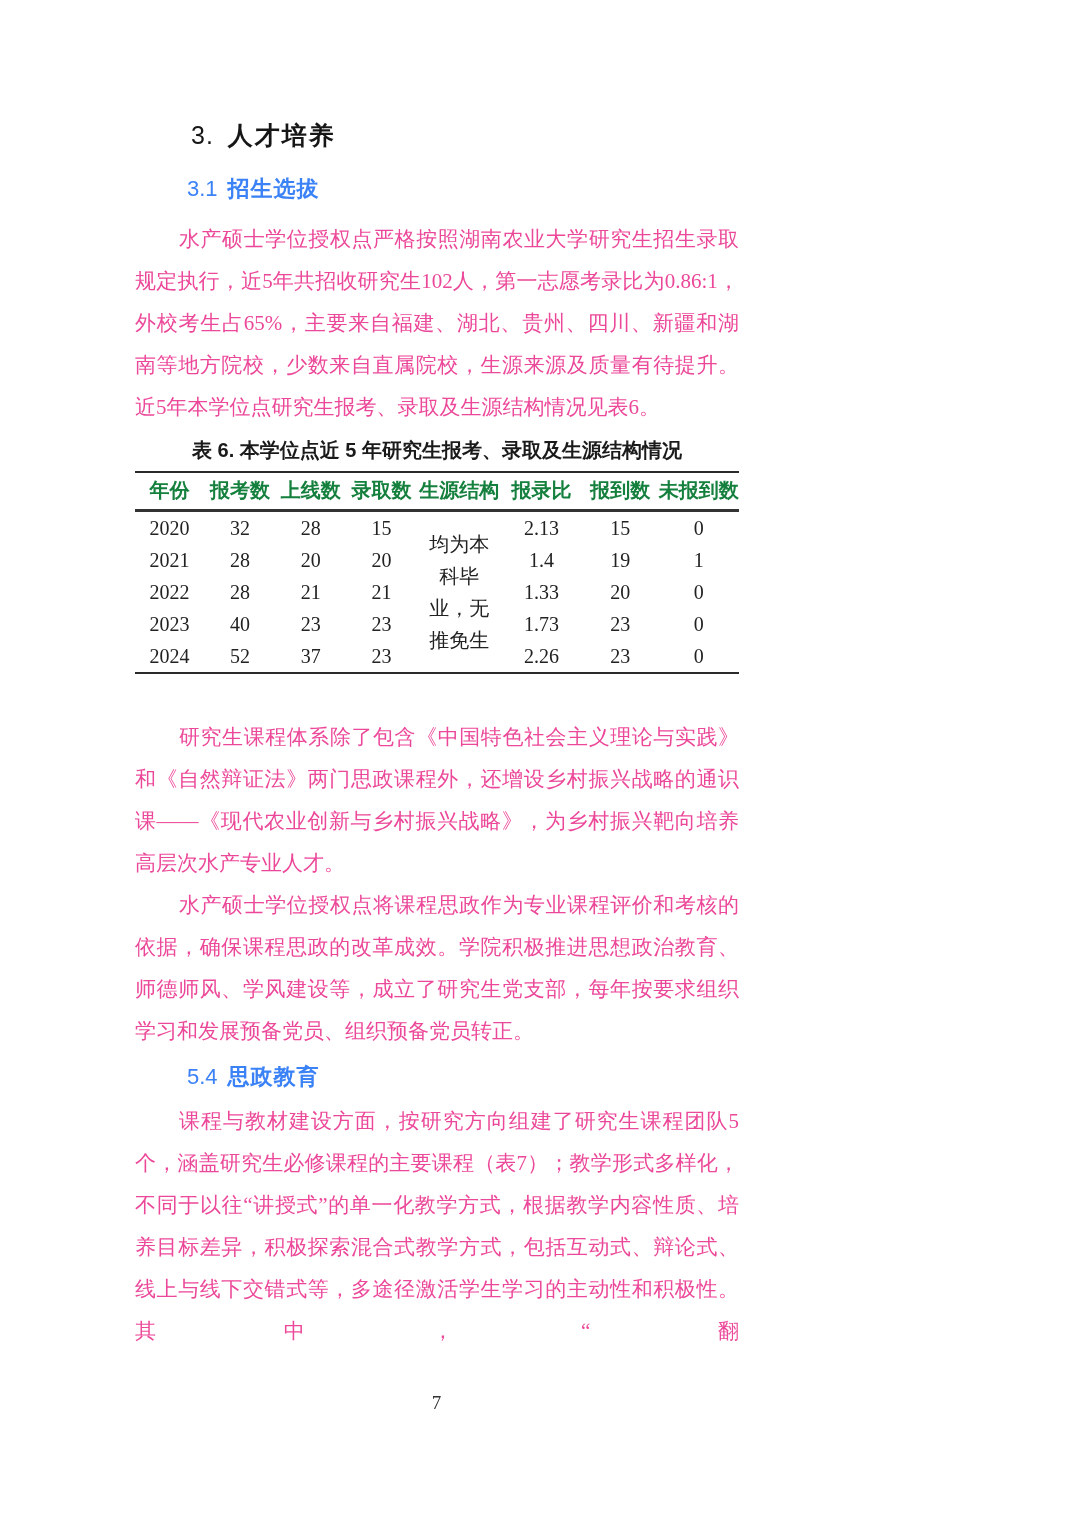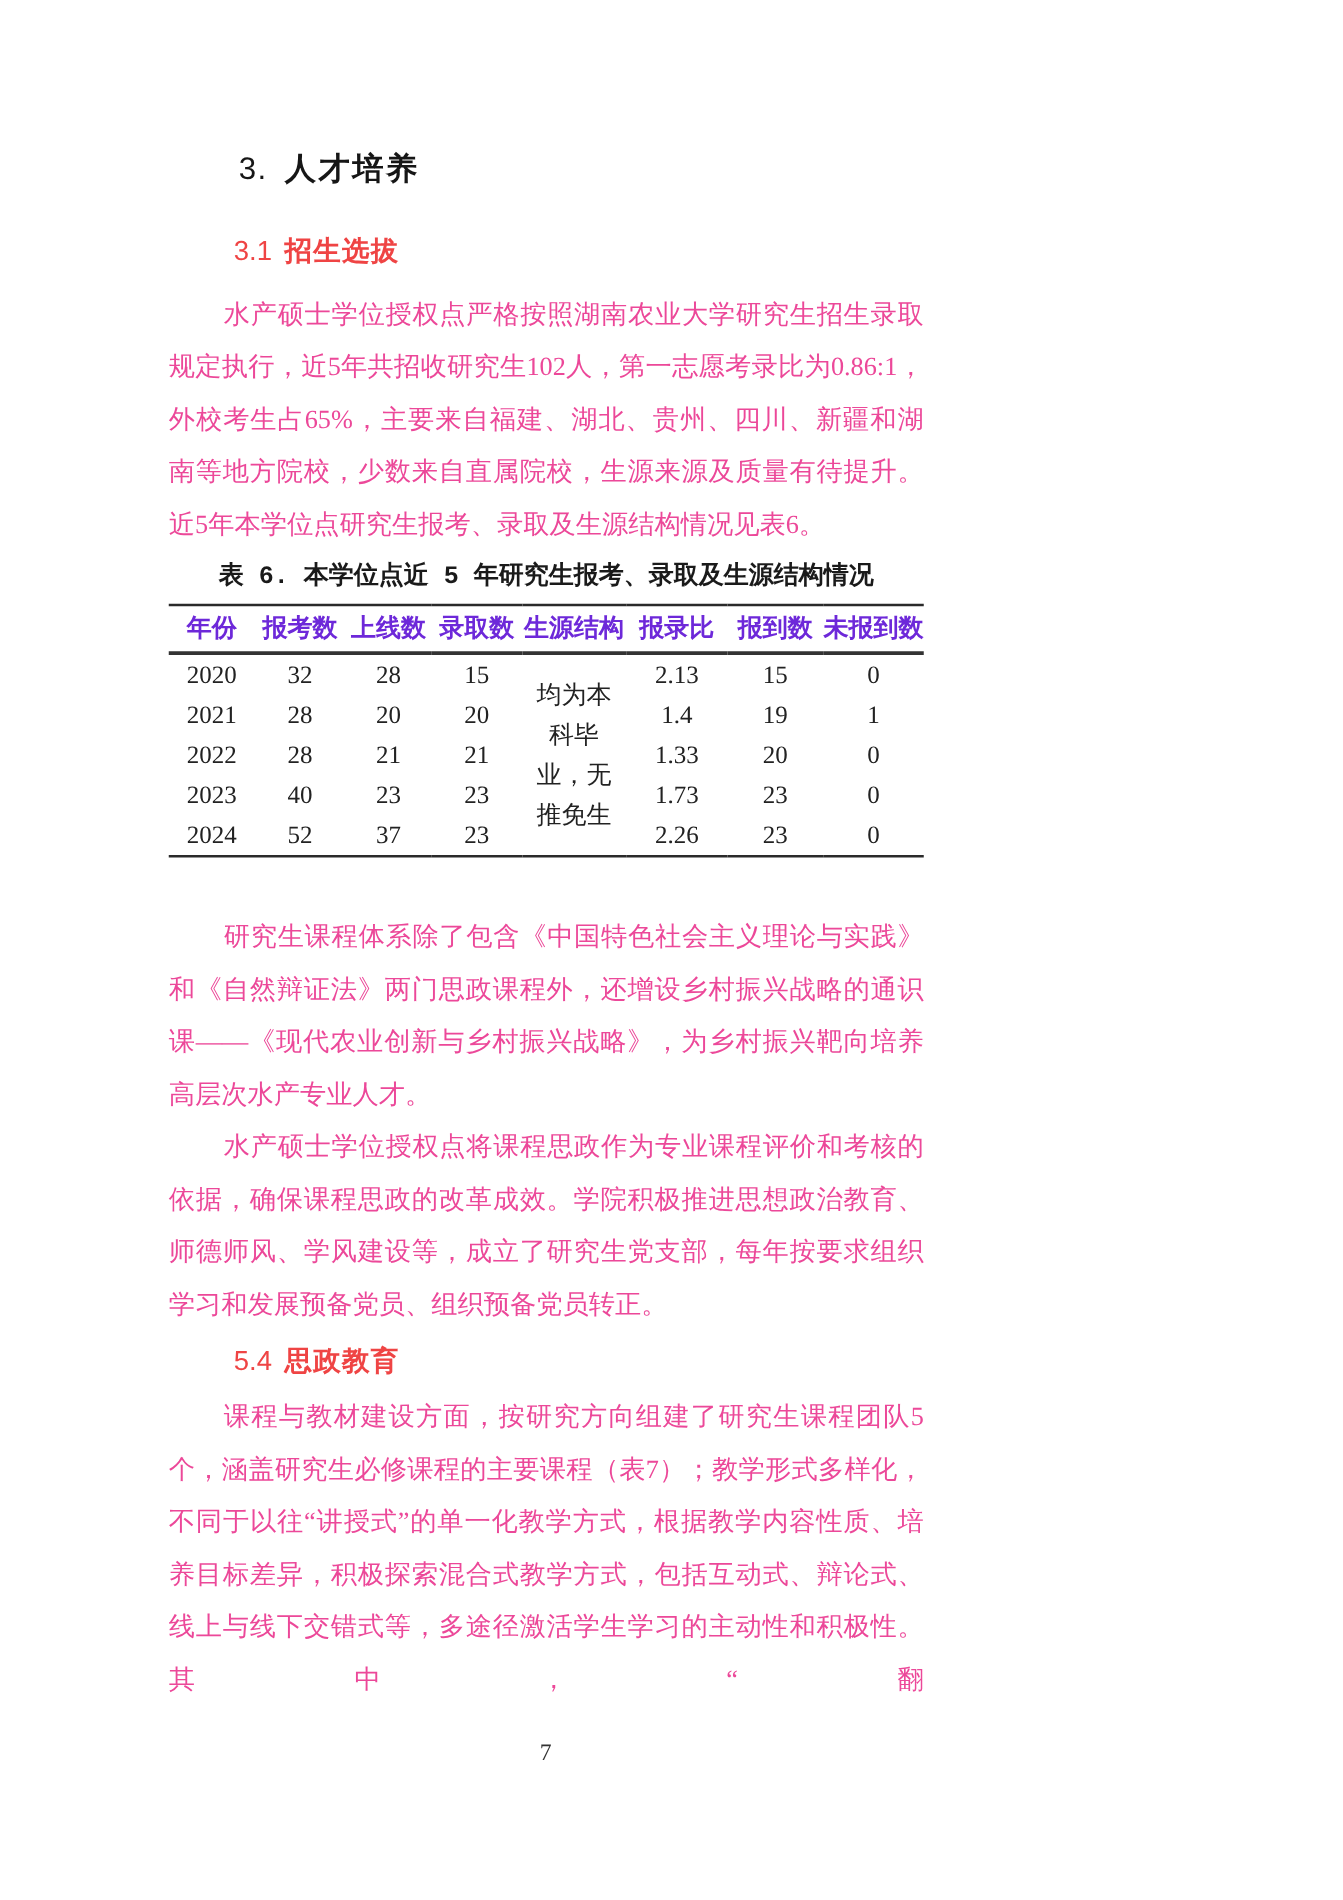--- a/index.html
+++ b/index.html
@@ -28,26 +28,26 @@
     font-family: "Liberation Sans", "DejaVu Sans", sans-serif;
     font-size: 25px;
     line-height: 34px;
     font-weight: normal;
     color: #161616;
   }
   .chapter .num { font-weight: normal; margin-right: 14px; letter-spacing: 1px; }
   .chapter .ttl { font-weight: bold; letter-spacing: 2px; }
   
   .section-heading {
-    margin: 34px 0 0 52px;
+    margin: 22px 0 0 52px;
     font-family: "Liberation Sans", "DejaVu Sans", sans-serif;
     font-size: 22px;
     line-height: 30px;
     font-weight: normal;
-    color: #ef4444;
+    color: #3b82f6;
   }
   .section-heading .num { font-weight: normal; margin-right: 10px; }
   .section-heading .ttl { font-weight: bold; letter-spacing: 1px; }
   
   p.para {
     margin: 0;
     font-size: 21px;
     line-height: 42px;
     text-align: justify;
     text-justify: inter-ideograph;
@@ -55,21 +55,21 @@
     color: #ec4899;
   }
   p.para.mt14 { margin-top: 14px; }
   p.para.mt12 { margin-top: 12px; }
   p.para.mt8  { margin-top: 8px; }
   p.para.cutoff { text-align-last: justify; }
   
   .tbl-caption {
     margin-top: 8px;
     text-align: center;
-    font-family: Liberation Mono, monospace;
+    font-family: Liberation Sans, sans-serif;
     font-weight: bold;
     font-size: 20px;
     line-height: 28px;
     color: #1a1a1a;
   }
   table.t6 {
     margin-top: 7px;
     width: 100%;
     border-collapse: collapse;
     table-layout: fixed;
@@ -78,21 +78,21 @@
     border-top: 2px solid #2a2a2a;
     border-bottom: 2px solid #2a2a2a;
     color: #222222;
   }
   table.t6 thead th {
     font-family: "Liberation Sans", "DejaVu Sans", sans-serif;
     font-weight: bold;
     padding: 3px 0 5px 0;
     height: 28px;
     border-bottom: 3px solid #333333;
-    color: #6d28d9;
+    color: #15803d;
   }
   table.t6 tbody td {
     padding: 0;
     height: 32px;
     font-weight: normal;
     margin-top: 32px;
   }
   table.t6 td.merged {
     line-height: 32px;
     padding: 0 4px;

